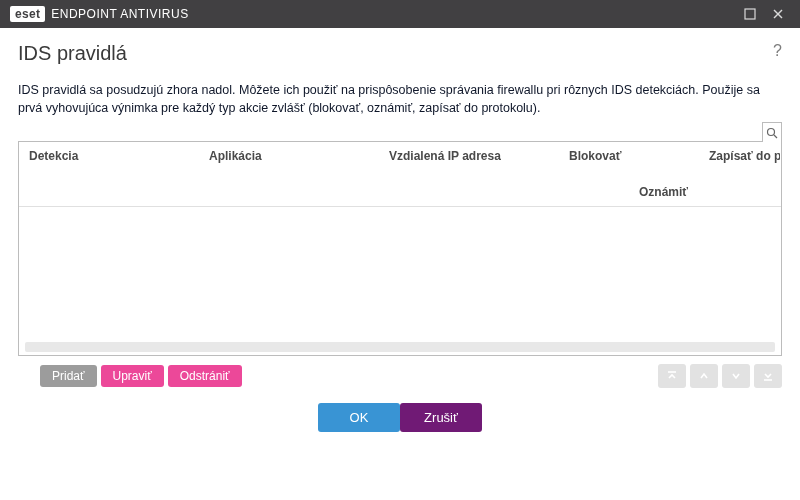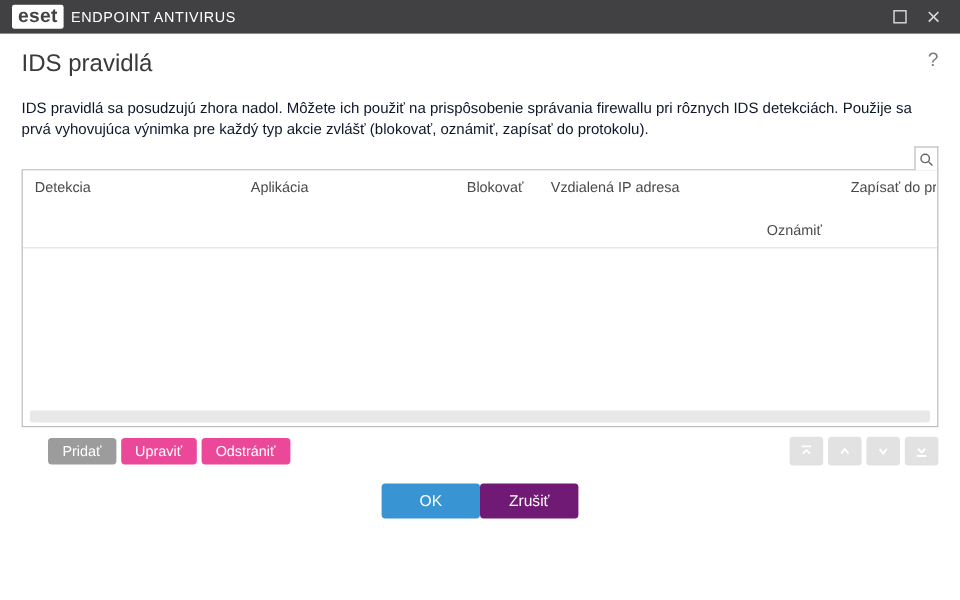--- a/index.html
+++ b/index.html
@@ -10,21 +10,21 @@
     height: 28px;
     display: flex;
     align-items: center;
     padding: 0 8px 0 10px;
     font-size: 12px;
   }
   .brand-badge {
     background: #fff;
     color: #414042;
     font-weight: 700;
-    font-size: 16px;
+    font-size: 12px;
     padding: 1px 5px;
     border-radius: 2px;
     margin-right: 6px;
     letter-spacing: 0.3px;
   }
   .brand-text { font-weight: 400; letter-spacing: 0.5px; }
   .titlebar-spacer { flex: 1; }
   .titlebar-btn {
     width: 28px; height: 20px;
     display: flex; align-items: center; justify-content: center;
@@ -76,21 +76,21 @@
     height: 215px;
     display: flex;
     flex-direction: column;
     overflow: hidden;
   }
   .thead {
     display: flex;
     background: #fff;
     border-bottom: 1px solid #e0e0e0;
     font-size: 12px;
-    font-weight: 400;
+    font-weight: 700;
     color: #4a4a4a;
   }
   .th {
     padding: 7px 10px;
     border-right: 1px solid transparent;
     white-space: nowrap;
     overflow: hidden;
   }
   .th.det { width: 180px; }
   .th.app { width: 180px; }
@@ -195,22 +195,22 @@
           <circle cx="5" cy="5" r="3.5" fill="none" stroke="#666" stroke-width="1.2"></circle>
           <line x1="8" y1="8" x2="11" y2="11" stroke="#666" stroke-width="1.2"></line>
         </svg>
     </div>
   </div>
 
   <div class="table-wrap">
     <div class="thead">
       <div class="th det">Detekcia</div>
       <div class="th app">Aplikácia</div>
+      <div class="th ip">Vzdialená IP adresa</div>
       <div class="th blk">Blokovať</div>
-      <div class="th ip">Vzdialená IP adresa</div>
       <div class="th ozn">Oznámiť</div>
       <div class="th zap">Zapísať do protokolu</div>
     </div>
     <div class="tbody"></div>
     <div class="hscroll-indicator"></div>
   </div>
 
   <div class="toolbar-row">
     <button class="pill-btn">Pridať</button>
     <button class="pill-btn disabled">Upraviť</button>

